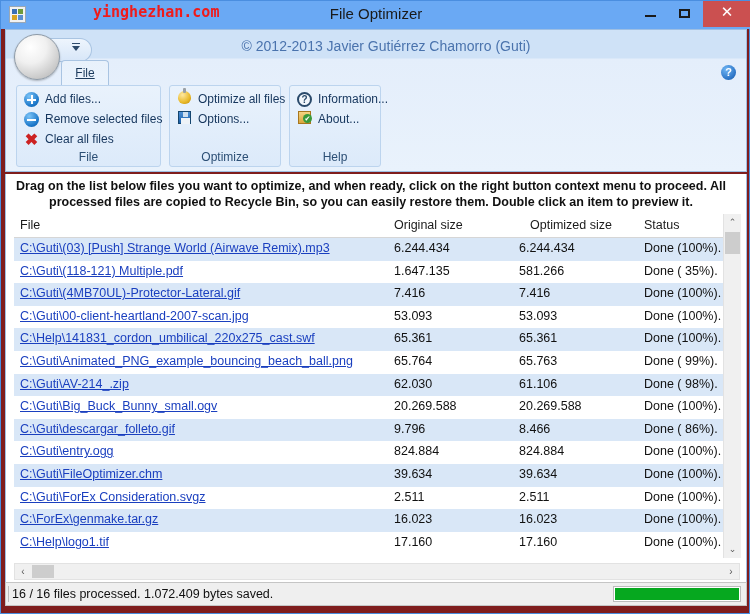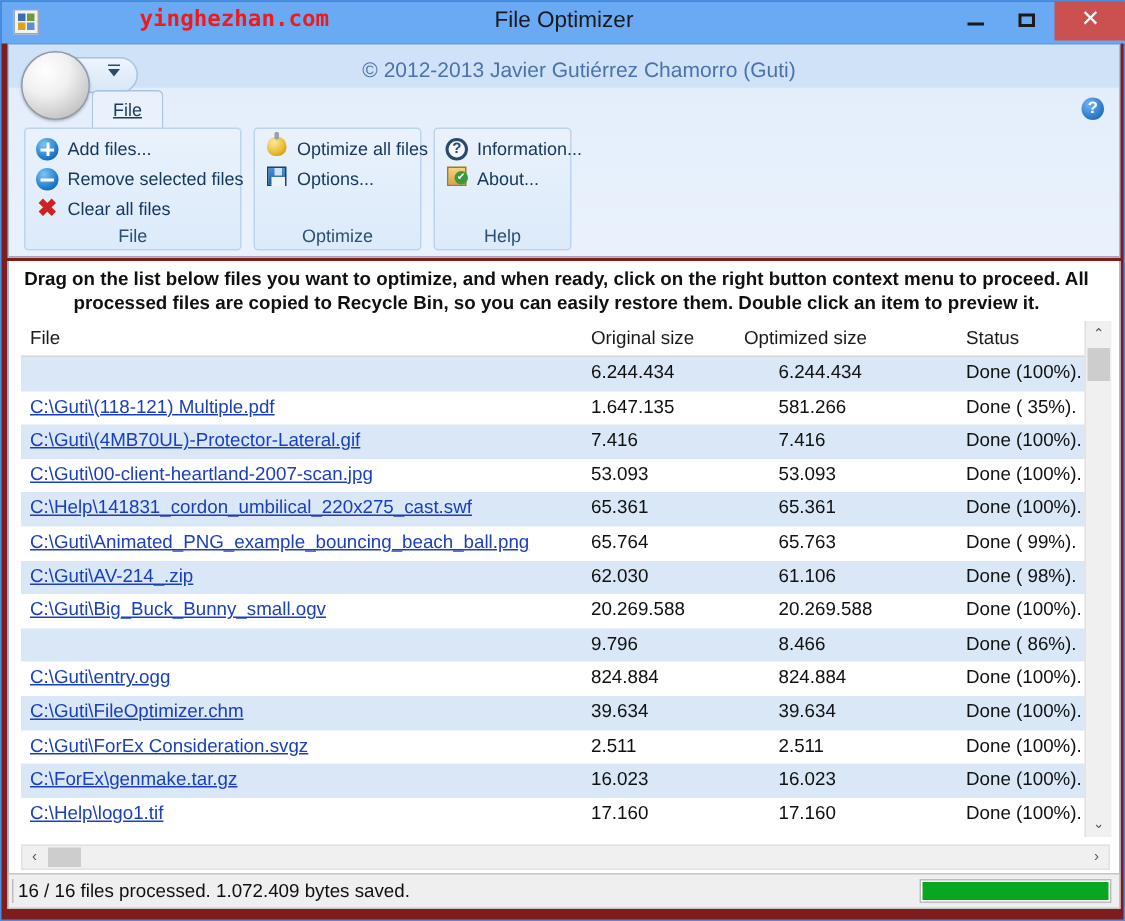--- a/index.html
+++ b/index.html
@@ -254,21 +254,21 @@
     background: #ffffff;
     border-bottom: 1px solid #d6d6d6;
     box-sizing: border-box;
   }
   .lheader div {
     position: absolute; top: 4px;
     font-size: 12.5px; color: #1a1a1a;
   }
   .hdr-file { left: 6px; }
   .hdr-orig { left: 380px; }
-  .hdr-opt  { left: 482px; }
+  .hdr-opt  { left: 516px; }
   .hdr-stat { left: 630px; }
 
   .rows {
     position: absolute; left: 8px; top: 24px;
     width: 710px; height: 320px;
     overflow: hidden;
   }
   .row { position: relative; height: 22.6px; }
   .row.alt { background: #d9e7f7; }
   .row .c {
@@ -425,20 +425,21 @@
   <div class="listwrap">
     <div class="lheader">
       <div class="hdr-file">File</div>
       <div class="hdr-orig">Original size</div>
       <div class="hdr-opt">Optimized size</div>
       <div class="hdr-stat">Status</div>
     </div>
 
     <div class="rows" id="rows-container">
         <div class="row alt">
+          <span class="c c-file">C:\Guti\(03) [Push] Strange World (Airwave Remix).mp3</span>
           <span class="c c-orig">6.244.434</span>
           <span class="c c-opt">6.244.434</span>
           <span class="c c-stat">Done (100%).</span>
         </div>
         <div class="row">
           <span class="c c-file">C:\Guti\(118-121) Multiple.pdf</span>
           <span class="c c-orig">1.647.135</span>
           <span class="c c-opt">581.266</span>
           <span class="c c-stat">Done ( 35%).</span>
         </div>
@@ -472,20 +473,21 @@
           <span class="c c-opt">61.106</span>
           <span class="c c-stat">Done ( 98%).</span>
         </div>
         <div class="row">
           <span class="c c-file">C:\Guti\Big_Buck_Bunny_small.ogv</span>
           <span class="c c-orig">20.269.588</span>
           <span class="c c-opt">20.269.588</span>
           <span class="c c-stat">Done (100%).</span>
         </div>
         <div class="row alt">
+          <span class="c c-file">C:\Guti\descargar_folleto.gif</span>
           <span class="c c-orig">9.796</span>
           <span class="c c-opt">8.466</span>
           <span class="c c-stat">Done ( 86%).</span>
         </div>
         <div class="row">
           <span class="c c-file">C:\Guti\entry.ogg</span>
           <span class="c c-orig">824.884</span>
           <span class="c c-opt">824.884</span>
           <span class="c c-stat">Done (100%).</span>
         </div>

